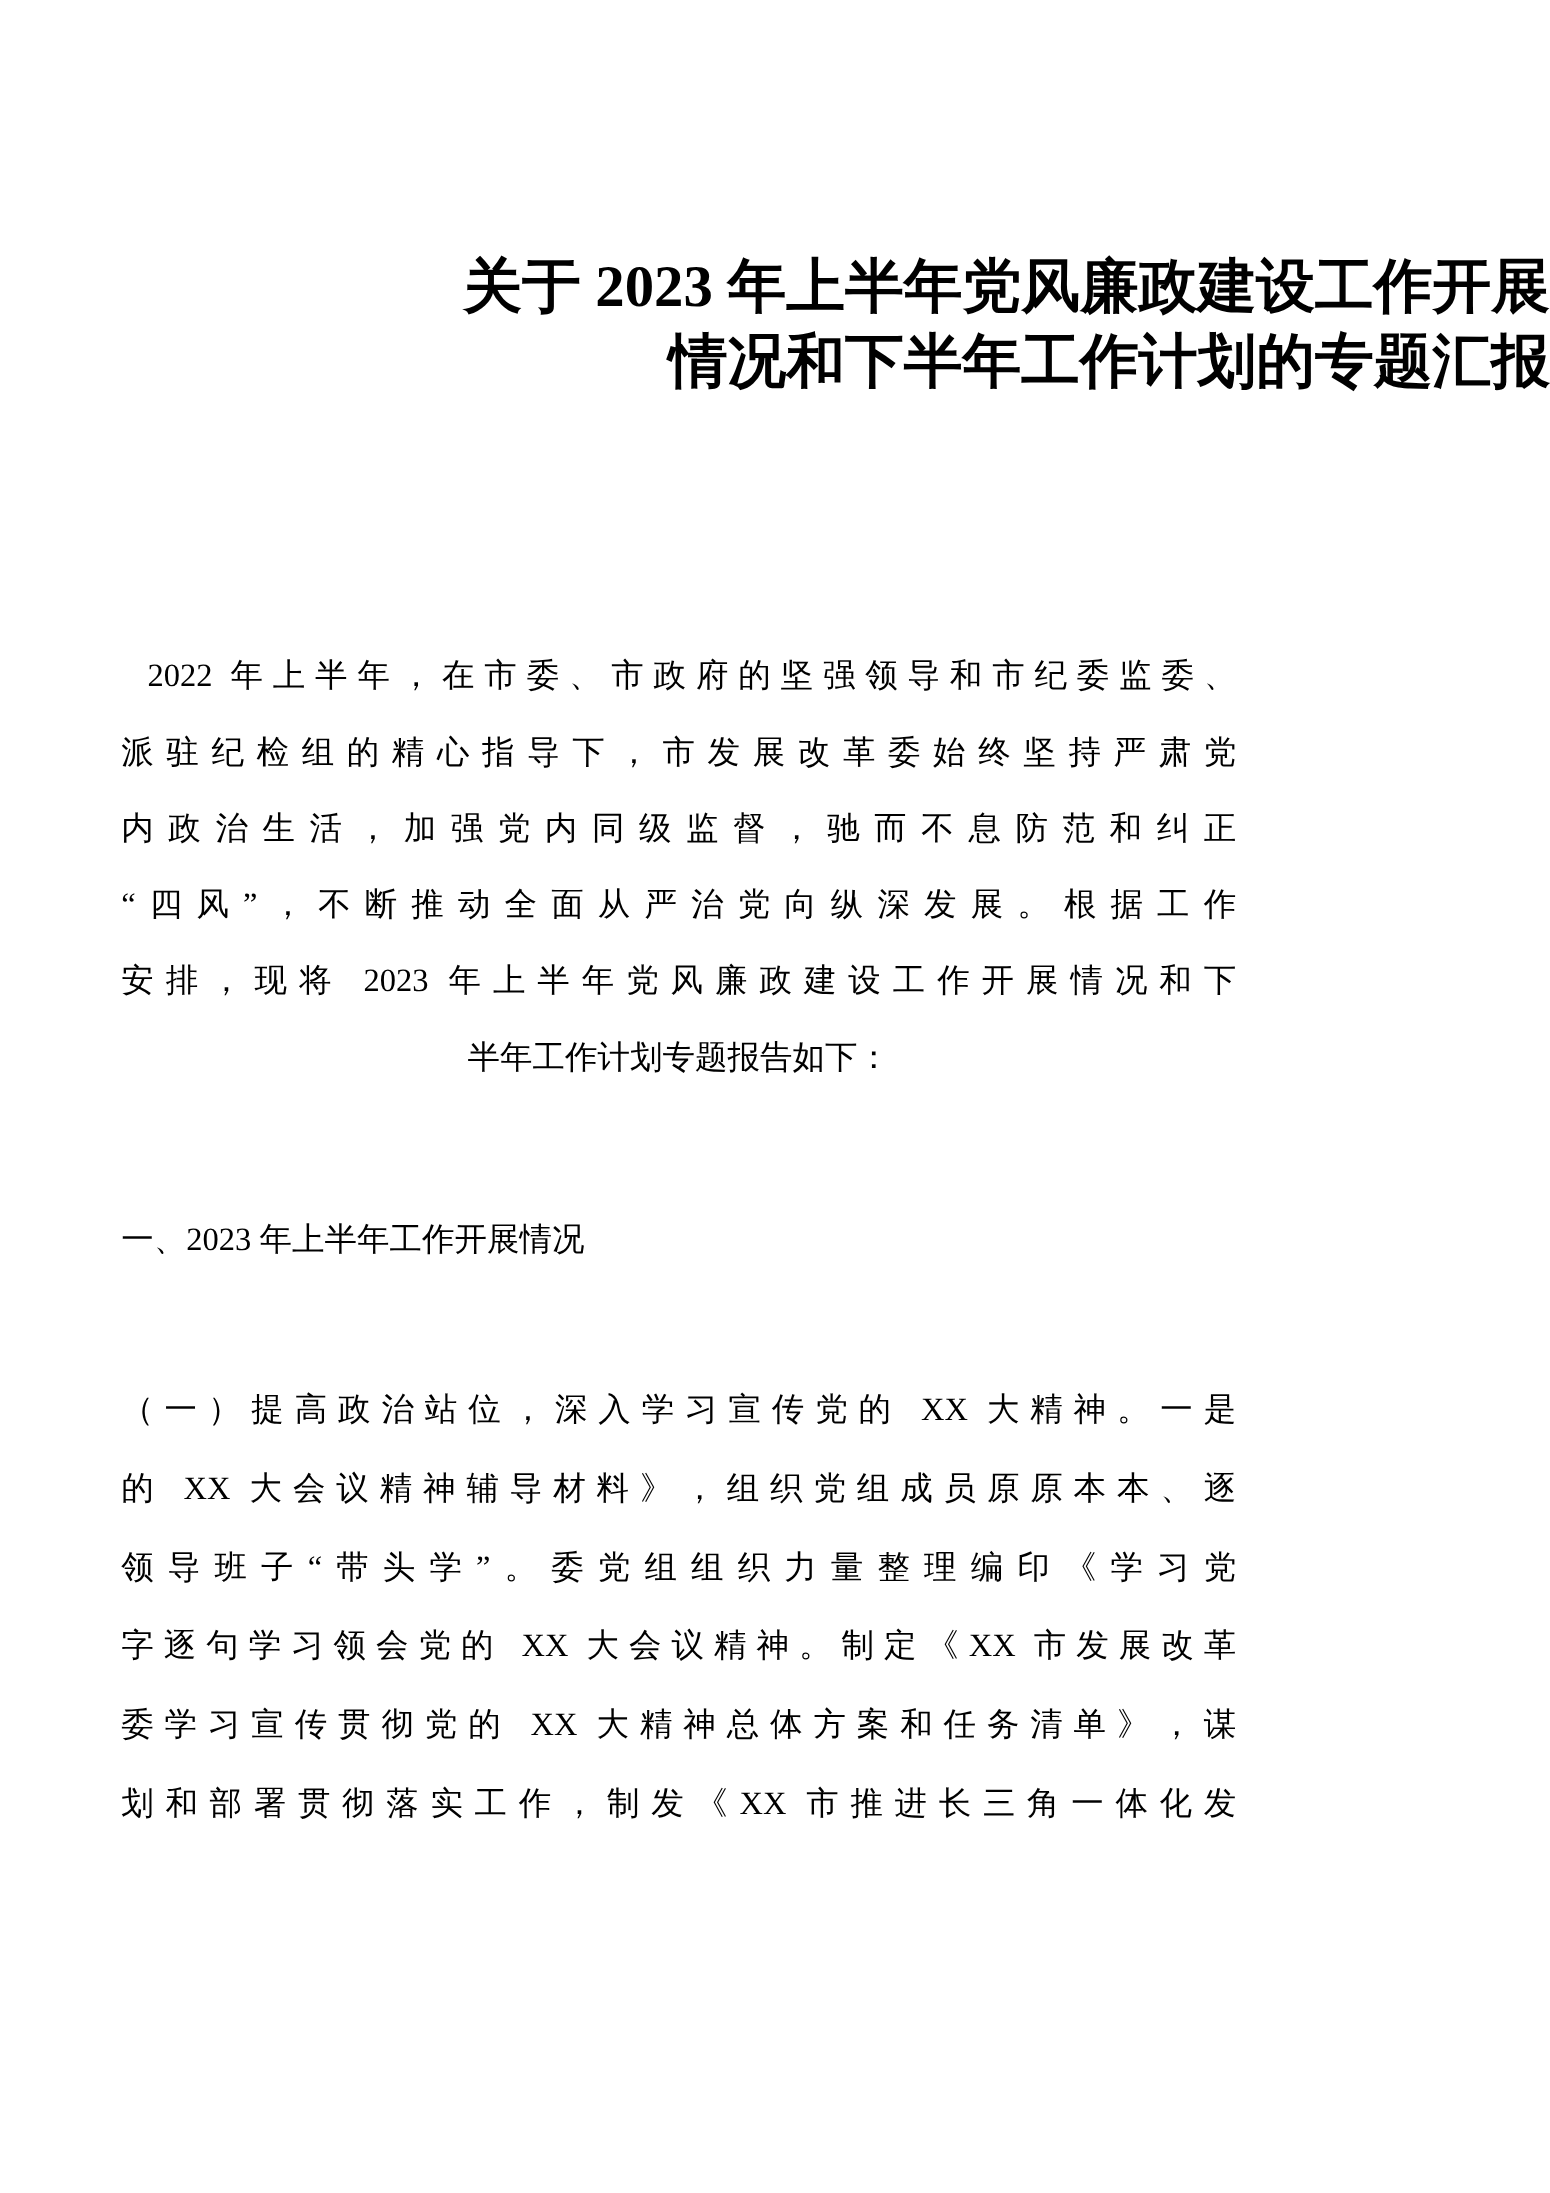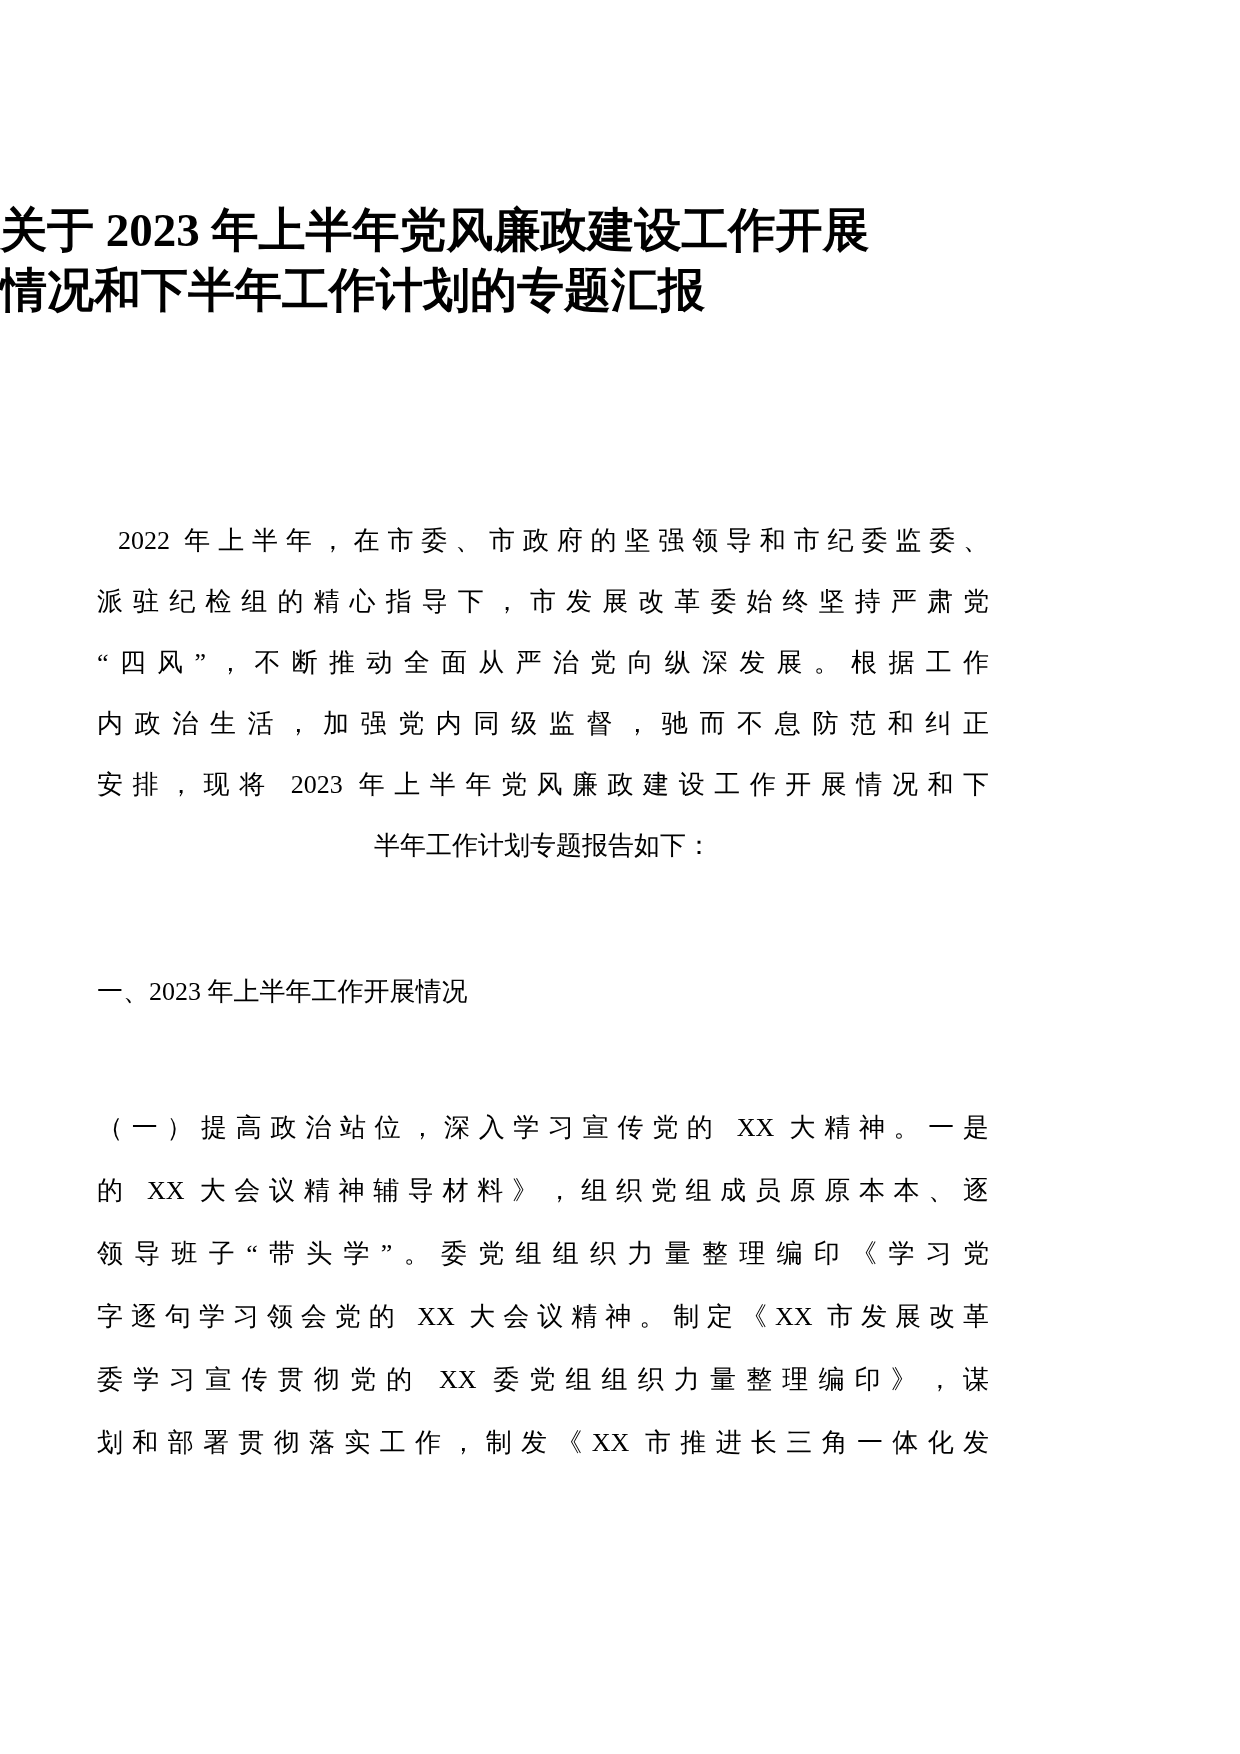--- a/index.html
+++ b/index.html
@@ -15,21 +15,21 @@
     overflow: hidden;
   }
   .page {
     position: relative;
     width: 1240px;
     height: 1754px;
     background: #ffffff;
   }
   
   .title {
-    text-align: left;
+    text-align: right;
     font-weight: bold;
     font-size: 47px;
     letter-spacing: 0;
   }
   .title-line {
     height: 60px;
     line-height: 60px;
   }
   .title-line.t1 { margin-top: 200px; }
   .title-line.t2 { }
@@ -66,30 +66,30 @@
 <div class="page">
 
   <div class="title">
     <div class="title-line t1">关于 2023 年上半年党风廉政建设工作开展</div>
     <div class="title-line t2">情况和下半年工作计划的专题汇报</div>
   </div>
 
   <div class="textblock intro">
     <div class="bline just indent">2022 年上半年，在市委、市政府的坚强领导和市纪委监委、</div>
     <div class="bline just">派驻纪检组的精心指导下，市发展改革委始终坚持严肃党</div>
+    <div class="bline just">内政治生活，加强党内同级监督，驰而不息防范和纠正</div>
     <div class="bline just">“四风”，不断推动全面从严治党向纵深发展。根据工作</div>
-    <div class="bline just">内政治生活，加强党内同级监督，驰而不息防范和纠正</div>
     <div class="bline just">安排，现将 2023 年上半年党风廉政建设工作开展情况和下</div>
     <div class="bline">半年工作计划专题报告如下：</div>
   </div>
 
   <div class="textblock heading">一、2023 年上半年工作开展情况</div>
 
   <div class="textblock p2">
     <div class="bline just">（一）提高政治站位，深入学习宣传党的 XX 大精神。一是</div>
     <div class="bline just">的 XX 大会议精神辅导材料》，组织党组成员原原本本、逐</div>
     <div class="bline just">领导班子“带头学”。委党组组织力量整理编印《学习党</div>
     <div class="bline just">字逐句学习领会党的 XX 大会议精神。制定《XX 市发展改革</div>
-    <div class="bline just">委学习宣传贯彻党的 XX 委党组组织力量整理编印》，谋</div>
+    <div class="bline just">委学习宣传贯彻党的 XX 大精神总体方案和任务清单》，谋</div>
     <div class="bline just">划和部署贯彻落实工作，制发《XX 市推进长三角一体化发</div>
   </div>
 
 </div>
 
 </body></html>

